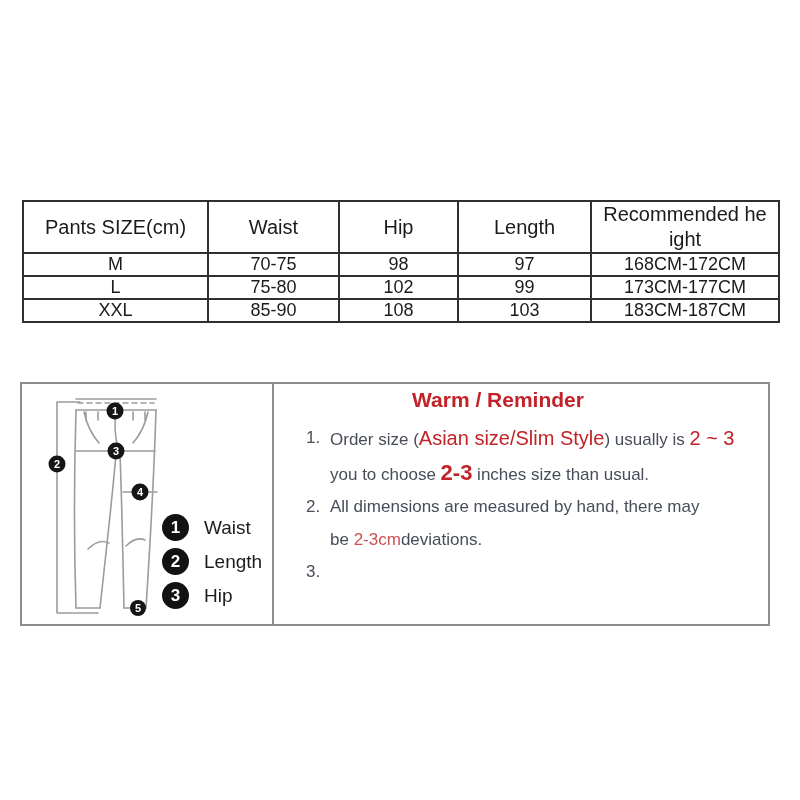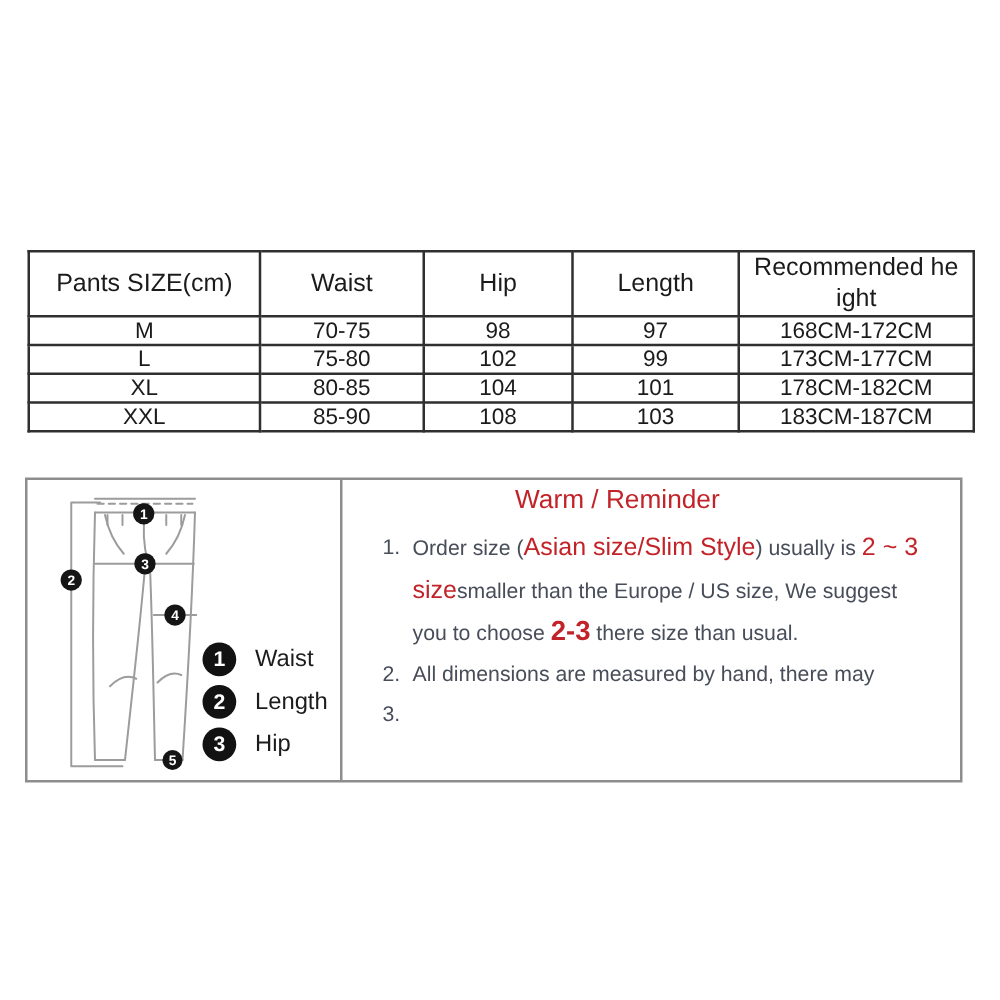--- a/index.html
+++ b/index.html
@@ -30,21 +30,21 @@
   .legend { position:absolute; left:140px; top:130px; display:flex; flex-direction:column; gap:7px; }
   .legend-row { display:flex; align-items:center; gap:15px; }
   .legend-num {
     width:27px; height:27px; border-radius:50%; background:#121212; color:#fff;
     font-weight:bold; font-size:17px; display:flex; align-items:center; justify-content:center;
   }
   .legend-label { font-size:19px; color:#1c1c1c; }
 
   
   .reminder { position:absolute; left:278px; top:2px; width:480px; font-size:17px; color:#474d59; }
-  .r-title { font-size:21px; font-weight:normal; color:#c22328; margin:2px 0 10px 112px; }
+  .r-title { font-size:21px; font-weight:bold; color:#c22328; margin:2px 0 10px 112px; }
   .rline { position:relative; padding-left:30px; line-height:32.5px; white-space:nowrap; }
   .rline .num { position:absolute; left:6px; }
   .em-big  { color:#c22328; font-weight:normal; font-size:20px; }
   .em-mid  { color:#c22328; font-weight:bold; font-size:22px; }
   .em-soft { color:#cd5053; }
 </style>
 </head>
 <body>
 
 <div class="stage">
@@ -74,27 +74,20 @@
         <td>98</td>
         <td>97</td>
         <td>168CM-172CM</td>
       </tr>
       <tr>
         <td>L</td>
         <td>75-80</td>
         <td>102</td>
         <td>99</td>
         <td>173CM-177CM</td>
-      </tr>
-      <tr>
-        <td>XL</td>
-        <td>80-85</td>
-        <td>104</td>
-        <td>101</td>
-        <td>178CM-182CM</td>
       </tr>
       <tr>
         <td>XXL</td>
         <td>85-90</td>
         <td>108</td>
         <td>103</td>
         <td>183CM-187CM</td>
       </tr>
     </tbody>
   </table>
@@ -157,22 +150,22 @@
       <div class="legend-row">
         <span class="legend-num">3</span>
         <span class="legend-label">Hip</span>
       </div>
     </div>
 
     <div class="reminder">
       <div class="r-title">Warm / Reminder</div>
 
       <div class="rline"><span class="num">1.</span><span>Order size (</span><span class="em-big">Asian size/Slim Style</span><span>) usually is </span><span class="em-big">2 ~ 3</span></div>
-      <div class="rline"><span class="em-big">size</span><span>smaller than the Europe / US size, We suggest</span></div>
-      <div class="rline"><span>you to choose </span><span class="em-mid">2-3</span><span> there size than usual.</span></div>
+      <div class="rline"><span>you to choose </span><span class="em-mid">2-3</span><span> inches size than usual.</span></div>
 
       <div class="rline"><span class="num">2.</span><span>All dimensions are measured by hand, there may</span></div>
+      <div class="rline"><span>be </span><span class="em-soft">2-3cm</span><span>deviations.</span></div>
 
       <div class="rline"><span class="num">3.</span></div>
     </div>
   </div>
 
 </div>
 
 </body></html>

